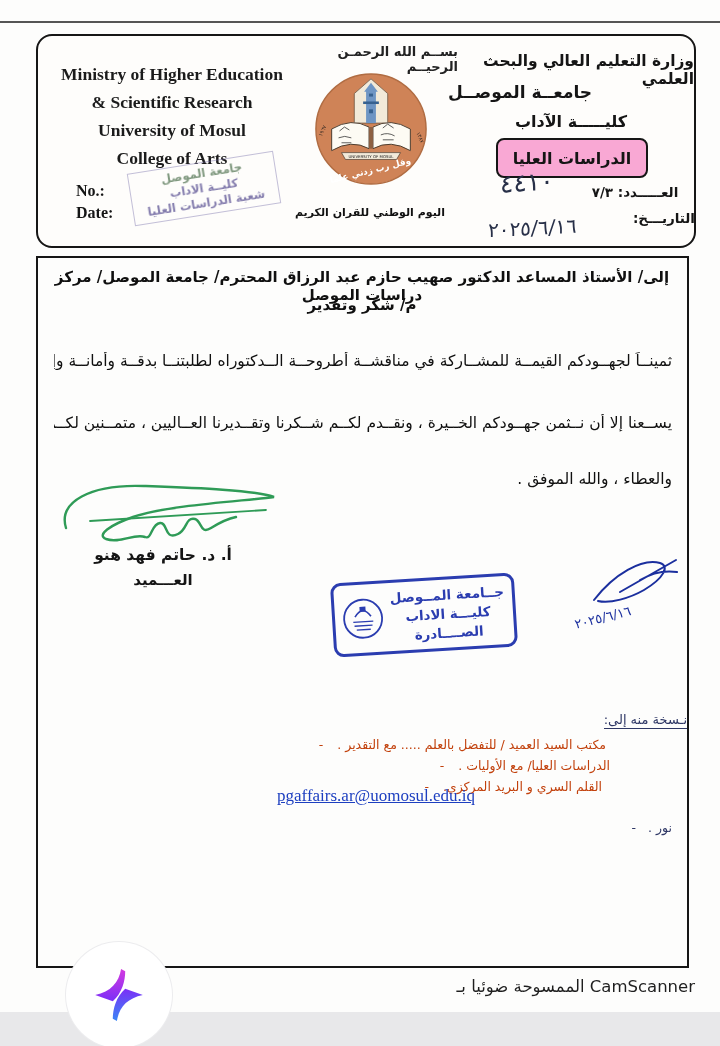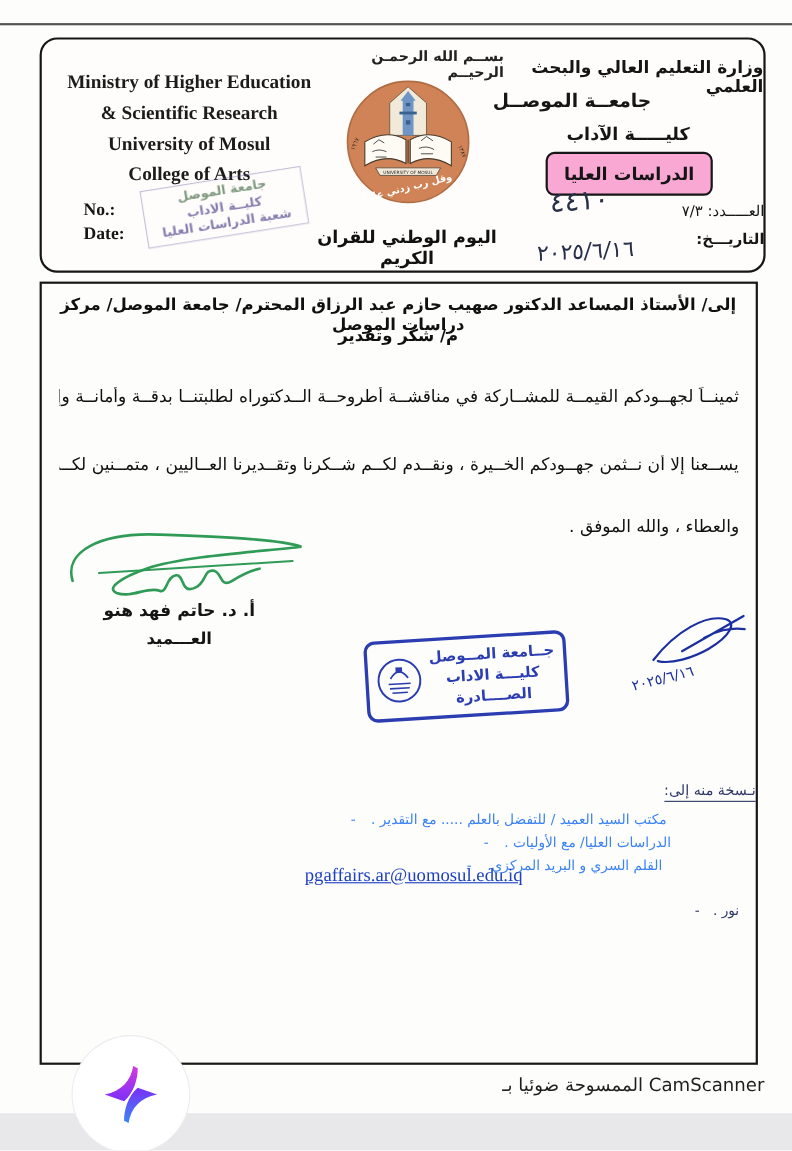--- a/index.html
+++ b/index.html
@@ -26,31 +26,31 @@
   .division-stamp { left:130px; top:162px; width:148px; padding:3px 6px;
     transform:rotate(-9deg); text-align:center; direction:rtl;
     border:1.5px solid rgba(122,112,170,.45); color:rgba(110,102,160,.85);
     font-size:11.5px; font-weight:bold; line-height:15px; filter:blur(.3px); }
   .division-stamp .g { color:rgba(96,128,96,.8); }
 
   .bismillah { left:282px; top:44px; width:176px; text-align:right; direction:rtl;
     font-weight:bold; font-size:13px; color:#222; letter-spacing:1px; }
   .seal-wrap { left:312px; top:70px; width:118px; height:118px; }
   .event-line { left:270px; top:206px; width:200px; text-align:center; direction:rtl;
-    font-weight:bold; font-size:16px; color:#111; }
+    font-weight:bold; font-size:11px; color:#111; }
 
   .ar-ministry  { left:448px; top:52px;  width:246px; text-align:right; direction:rtl; font-weight:bold; font-size:15.5px; }
   .ar-university{ left:448px; top:82px;  width:246px; text-align:left; direction:rtl; font-weight:bold; font-size:17px; }
   .ar-college   { left:448px; top:112px; width:246px; text-align:center; direction:rtl; font-weight:bold; font-size:16px; }
   .grad-badge { left:496px; top:138px; width:152px; height:40px;
     border:2.2px solid #161616; border-radius:8px; background:#f9a8d4;
     display:flex; align-items:center; justify-content:center;
     direction:rtl; font-weight:bold; font-size:16px; }
 
-  .num-label  { left:575px; top:184px; width:120px; direction:rtl; text-align:right; font-weight:normal; font-size:13.5px; }
+  .num-label  { left:575px; top:184px; width:120px; direction:rtl; text-align:center; font-weight:bold; font-size:13.5px; }
   .num-value  { left:500px; top:168px; direction:rtl; font-size:25px; color:#283048;
     letter-spacing:9px; transform:rotate(-4deg) skewX(-4deg); }
   .date-label-ar { left:618px; top:210px; width:77px; direction:rtl; text-align:right; font-weight:bold; font-size:13.5px; }
   .date-value { left:488px; top:216px; direction:rtl; font-size:20px; color:#283048;
     letter-spacing:3px; transform:rotate(-3deg) skewX(-5deg); }
 
   
   .main-box { left:36px; top:256px; width:653px; height:712px;
     border:2.5px solid #161616; background:transparent; }
 
@@ -74,21 +74,21 @@
   .outgoing-stamp .txt { flex:1; direction:rtl; text-align:center; color:#2b3db0;
     font-weight:bold; font-size:13.5px; line-height:19px; }
 
   .blue-signature { left:580px; top:550px; }
   .blue-date { left:574px; top:610px; direction:rtl; color:#1b2f9e; font-size:13px;
     letter-spacing:2px; transform:rotate(-14deg); }
 
   
   .dist-header { right:33px; top:712px; direction:rtl; font-size:13px; color:#2e3765;
     border-bottom:1.2px solid #2e3765; padding-bottom:1px; }
-  .dist-item { direction:ltr; font-size:12.5px; color:#3b82f6; white-space:nowrap; }
+  .dist-item { direction:ltr; font-size:12.5px; color:#c2410c; white-space:nowrap; }
   .dist-item .dash { margin-right:14px; }
   .dist-item1 { right:114px; top:737px; }
   .dist-item2 { right:110px; top:758px; }
   .dist-item3 { right:118px; top:779px; }
   .dist-email { left:277px; top:786px; font-family:"Liberation Serif", serif;
     font-size:17px; color:#1d3fc0; text-decoration:underline; direction:ltr; }
   .dist-extra { right:48px; top:820px; direction:ltr; font-size:12.5px; color:#2e3765; }
   .dist-extra .dash { margin-right:12px; }
 
   

